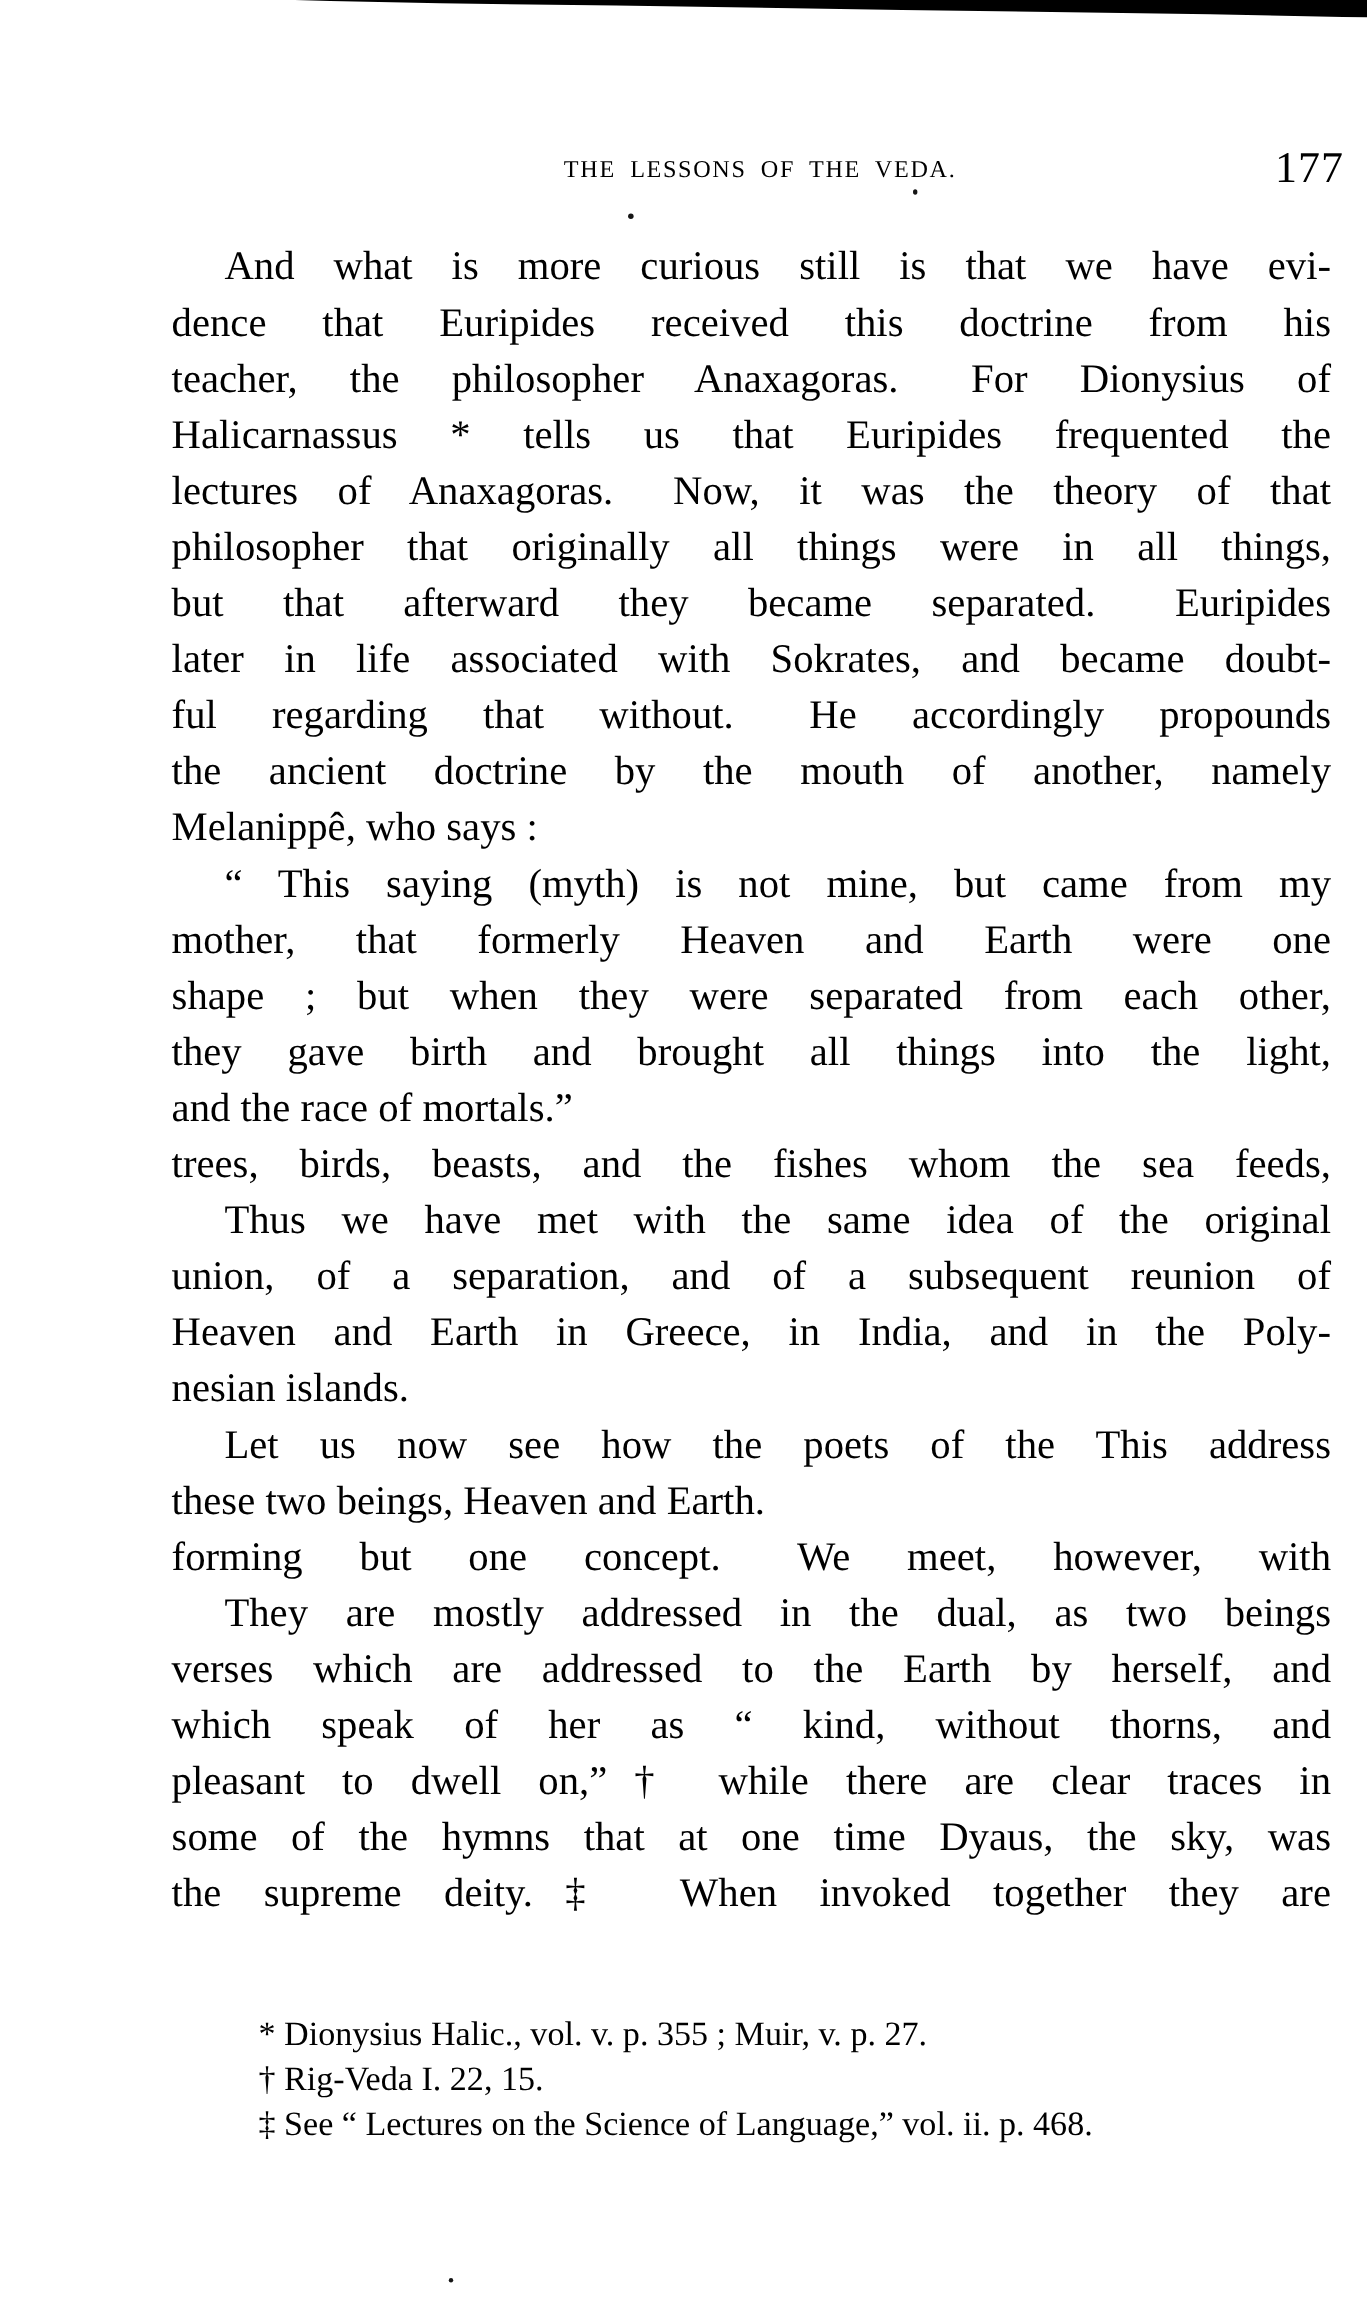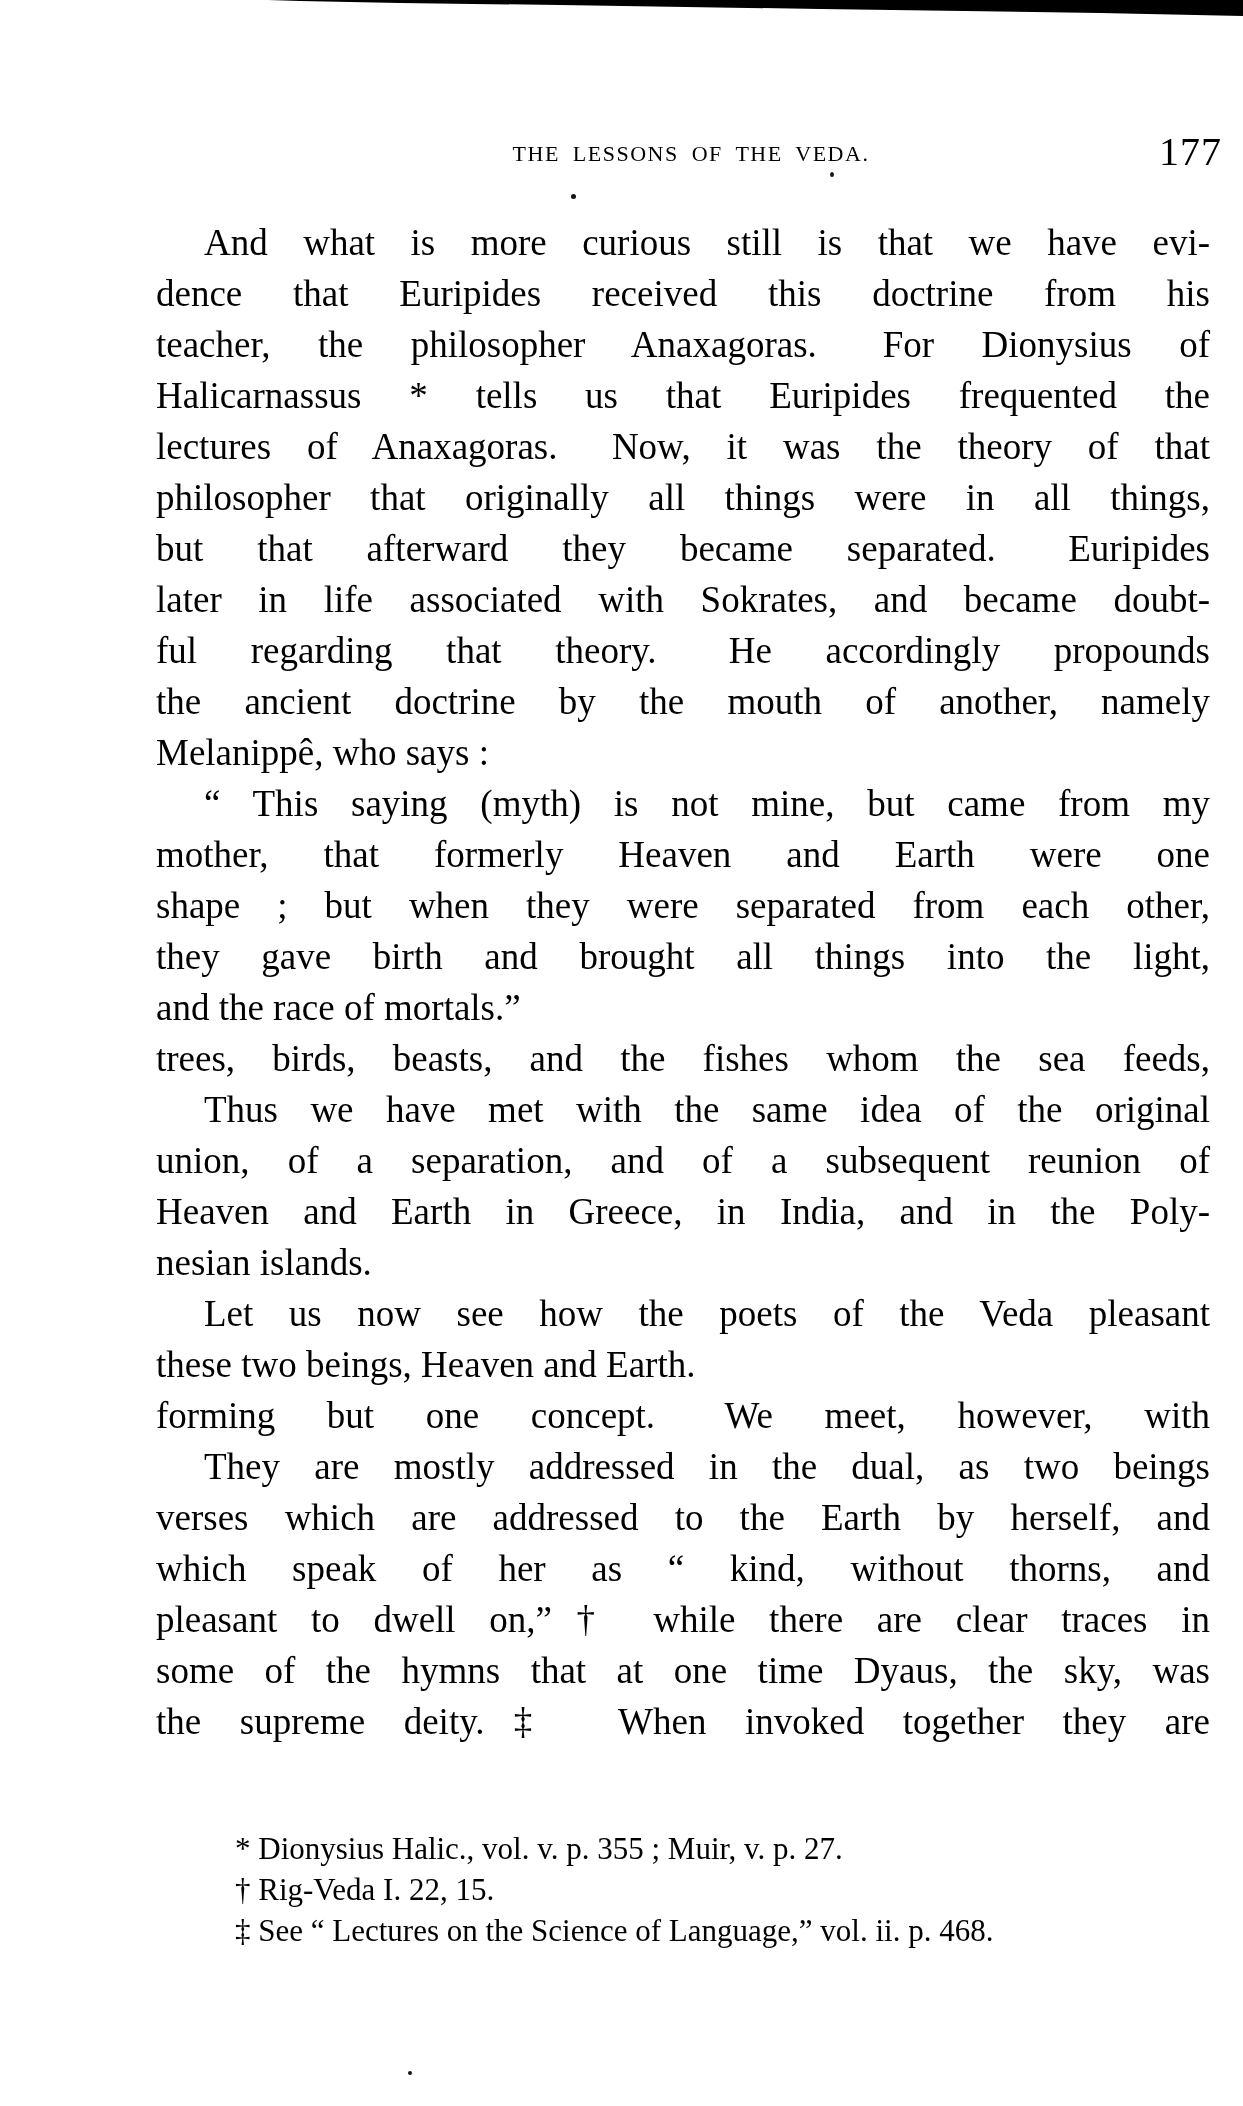--- a/index.html
+++ b/index.html
@@ -74,34 +74,34 @@
 
   <main class="body-text">
     <div class="line ind">And what is more curious still is that we have evi-</div>
     <div class="line">dence that Euripides received this doctrine from his</div>
     <div class="line">teacher, the philosopher Anaxagoras.  For Dionysius of</div>
     <div class="line">Halicarnassus * tells us that Euripides frequented the</div>
     <div class="line">lectures of Anaxagoras.  Now, it was the theory of that</div>
     <div class="line">philosopher that originally all things were in all things,</div>
     <div class="line">but that afterward they became separated.  Euripides</div>
     <div class="line">later in life associated with Sokrates, and became doubt-</div>
-    <div class="line">ful regarding that theory.  He accordingly propounds</div>
+    <div class="line">ful regarding that without.  He accordingly propounds</div>
     <div class="line">the ancient doctrine by the mouth of another, namely</div>
     <div class="line last">Melanippê, who says :</div>
     <div class="line ind">“ This saying (myth) is not mine, but came from my</div>
     <div class="line">mother, that formerly Heaven and Earth were one</div>
     <div class="line">shape ; but when they were separated from each other,</div>
     <div class="line">they gave birth and brought all things into the light,</div>
     <div class="line last">and the race of mortals.”</div>
     <div class="line">trees, birds, beasts, and the fishes whom the sea feeds,</div>
     <div class="line ind">Thus we have met with the same idea of the original</div>
     <div class="line">union, of a separation, and of a subsequent reunion of</div>
     <div class="line">Heaven and Earth in Greece, in India, and in the Poly-</div>
     <div class="line last">nesian islands.</div>
-    <div class="line ind">Let us now see how the poets of the Veda pleasant</div>
+    <div class="line ind">Let us now see how the poets of the This address</div>
     <div class="line last">these two beings, Heaven and Earth.</div>
     <div class="line">forming but one concept.  We meet, however, with</div>
     <div class="line ind">They are mostly addressed in the dual, as two beings</div>
     <div class="line">verses which are addressed to the Earth by herself, and</div>
     <div class="line">which speak of her as “ kind, without thorns, and</div>
     <div class="line">pleasant to dwell on,”† while there are clear traces in</div>
     <div class="line">some of the hymns that at one time Dyaus, the sky, was</div>
     <div class="line">the supreme deity.‡  When invoked together they are</div>
   </main>
 

